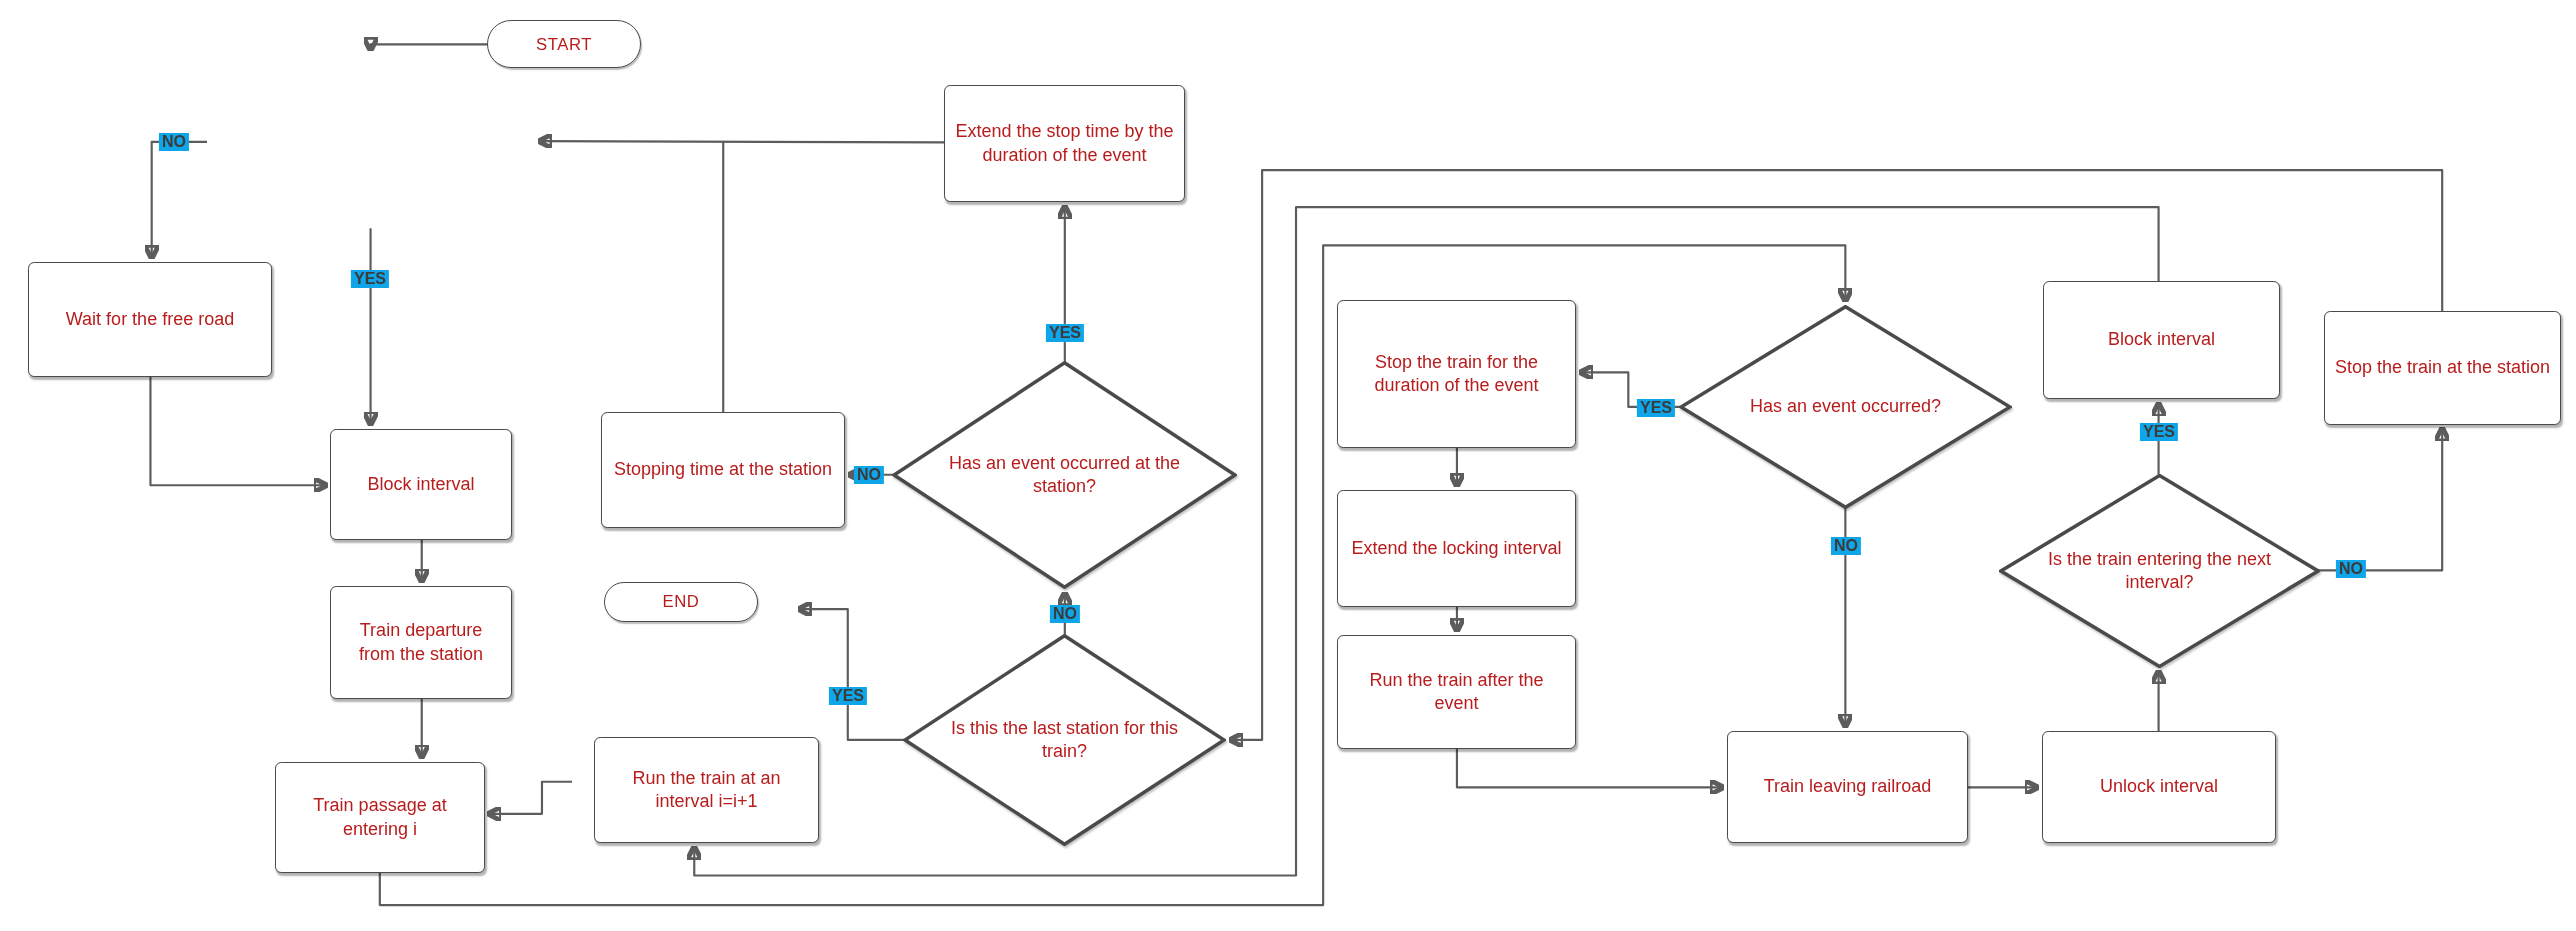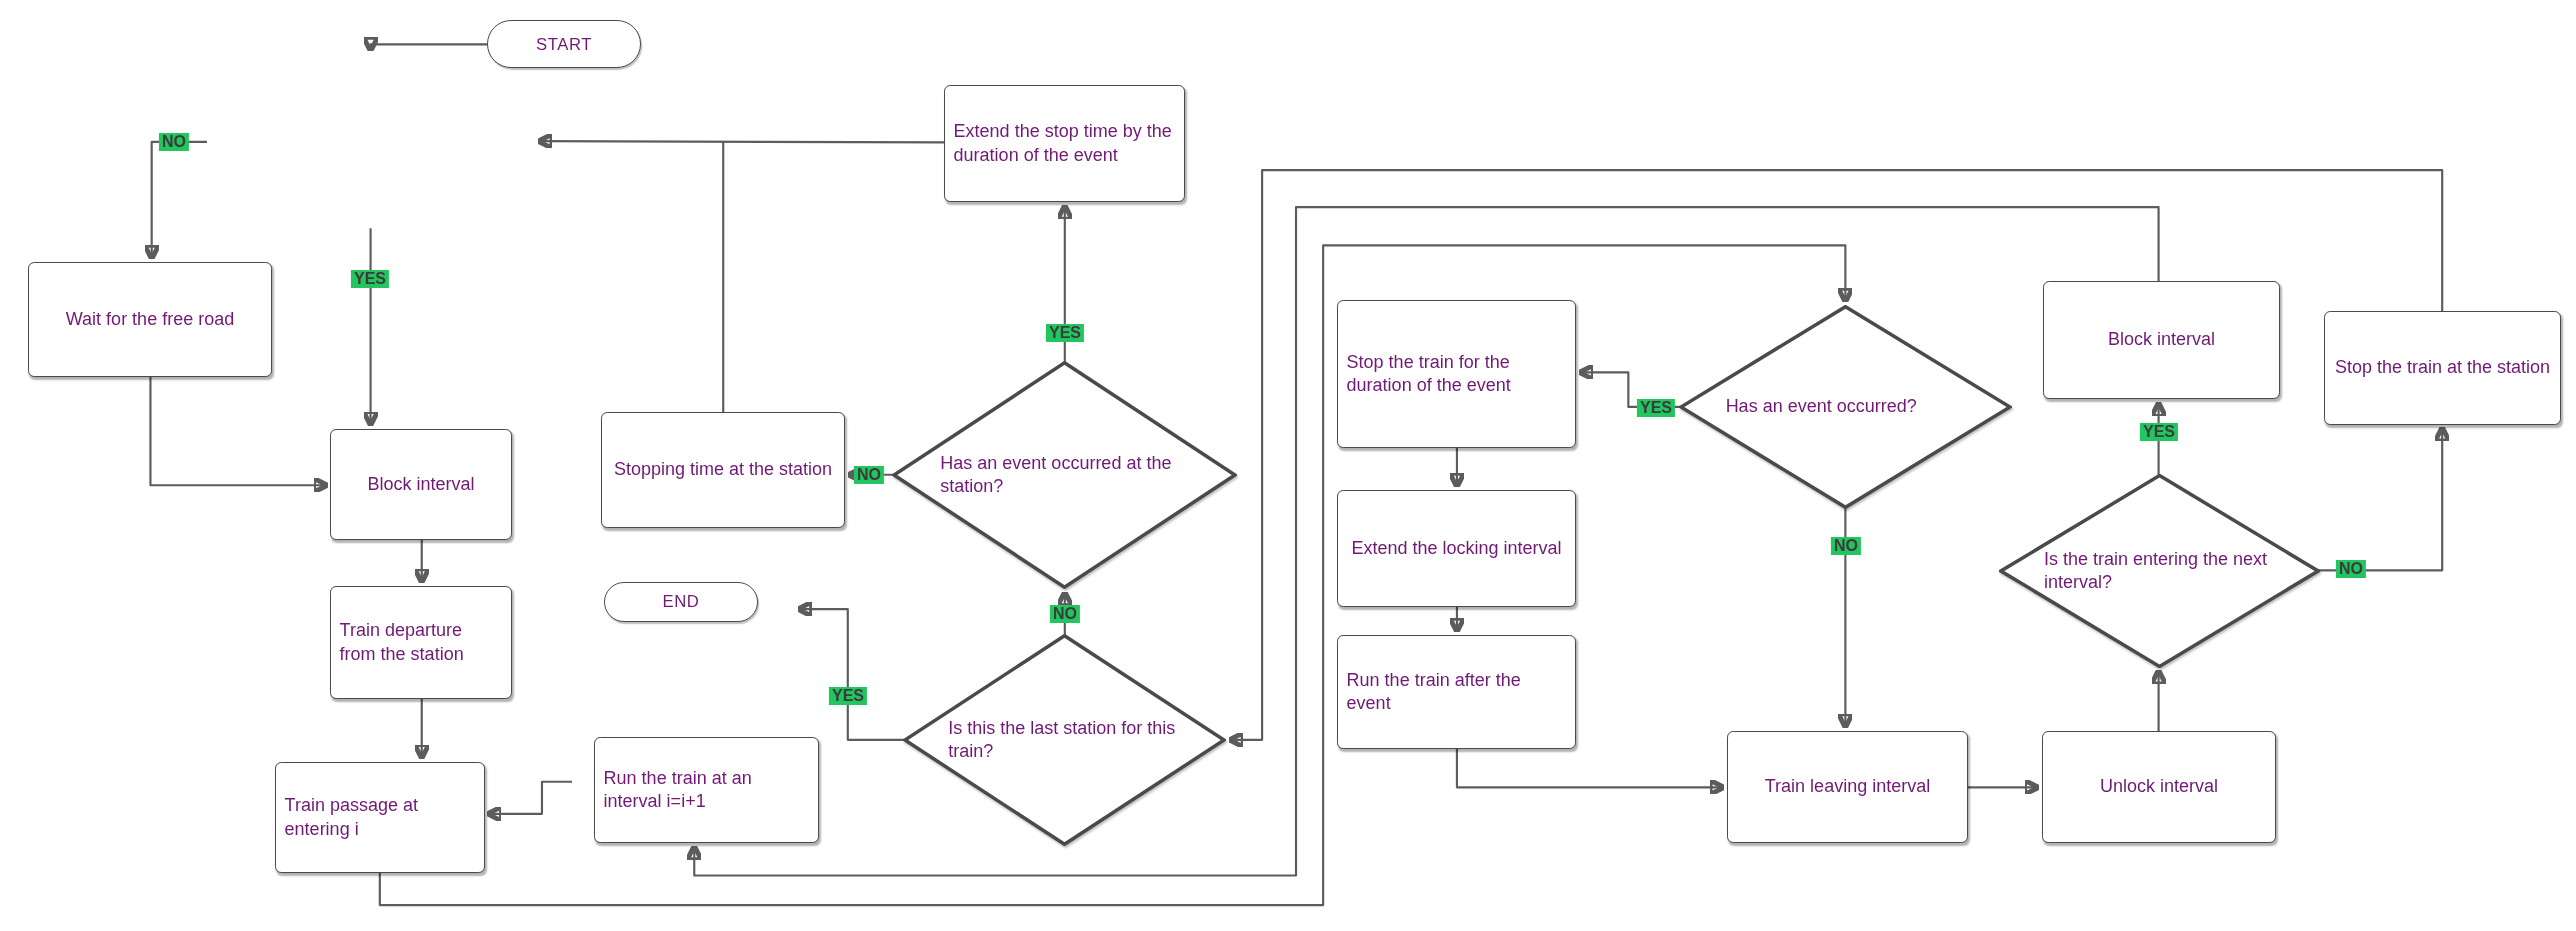--- a/index.html
+++ b/index.html
@@ -1,32 +1,32 @@
 <!DOCTYPE html>
 <html style="font-size:10px"><head>
 <meta charset="utf-8">
 <style>
   html,body{margin:0;padding:0;background:#ffffff;}
   body{width:2576px;height:931px;font-family:"Liberation Sans",sans-serif;}
   #canvas{position:relative;width:2576px;height:931px;background:#ffffff;overflow:hidden;}
   #edges{position:absolute;left:0;top:0;width:2576px;height:931px;}
   #edges path{stroke:#5c5c5c;stroke-width:3.5;fill:none;stroke-linejoin:round;stroke-linecap:square;}
   .node{position:absolute;box-sizing:border-box;display:flex;align-items:center;justify-content:center;
-        color:#701a75;font-size:18px;line-height:1.28;}
+        text-align:center;color:#b91c1c;font-size:18px;line-height:1.28;}
   .rect{background:#fff;border:1.9px solid #4a4a4a;border-radius:6.2px;
         box-shadow:1.9px 2.5px 1.9px rgba(0,0,0,0.30);padding:3.7px 8.6px;}
   .stadium{background:#fff;border:1.9px solid #4a4a4a;border-radius:616px;
         box-shadow:1.2px 1.9px 1.2px rgba(0,0,0,0.25);font-size:16.7px;letter-spacing:0.6px;}
   .diamond{background:transparent;}
   .diamond svg{position:absolute;left:0;top:0;width:100%;height:100%;
         filter:drop-shadow(1.9px 2.5px 1.2px rgba(0,0,0,0.25));}
   .diamond polygon{fill:#ffffff;stroke:#4a4a4a;stroke-width:3.5;vector-effect:non-scaling-stroke;}
   .diamond .nlabel{position:relative;width:72%;}
   .nlabel{position:relative;display:block;}
-  .elabel{position:absolute;transform:translate(-50%,-50%);background:#22c55e;color:#3b3b3b;
+  .elabel{position:absolute;transform:translate(-50%,-50%);background:#0ea5e9;color:#3b3b3b;
         font-weight:bold;font-size:16px;padding:0 3.1px;white-space:nowrap;}
 </style>
 </head>
 <body>
 
 <div id="canvas">
 
   <svg id="edges" viewBox="0 0 4176 1510" xmlns="http://www.w3.org/2000/svg">
     <defs>
       <marker id="arr" viewBox="0 0 10 10" refX="8.5" refY="5" markerWidth="6.5" markerHeight="6.5" orient="auto-start-reverse">
@@ -124,21 +124,21 @@
   </div>
 
   <div class="node diamond" style="left:1679px;top:305px;width:333px;height:204px;">
     <svg viewBox="0 0 100 100" preserveAspectRatio="none">
       <polygon points="50,0.8 99.4,50 50,99.2 0.6,50"></polygon>
     </svg>
     <span class="nlabel">Has an event occurred?</span>
   </div>
 
   <div class="node rect" style="left:1727px;top:731px;width:241px;height:112px;">
-    <span class="nlabel">Train leaving interval</span>
+    <span class="nlabel">Train leaving railroad</span>
   </div>
 
   <div class="node rect" style="left:2042px;top:731px;width:234px;height:112px;">
     <span class="nlabel">Unlock interval</span>
   </div>
 
   <div class="node diamond" style="left:1999px;top:474px;width:321px;height:194px;">
     <svg viewBox="0 0 100 100" preserveAspectRatio="none">
       <polygon points="50,0.8 99.4,50 50,99.2 0.6,50"></polygon>
     </svg>

